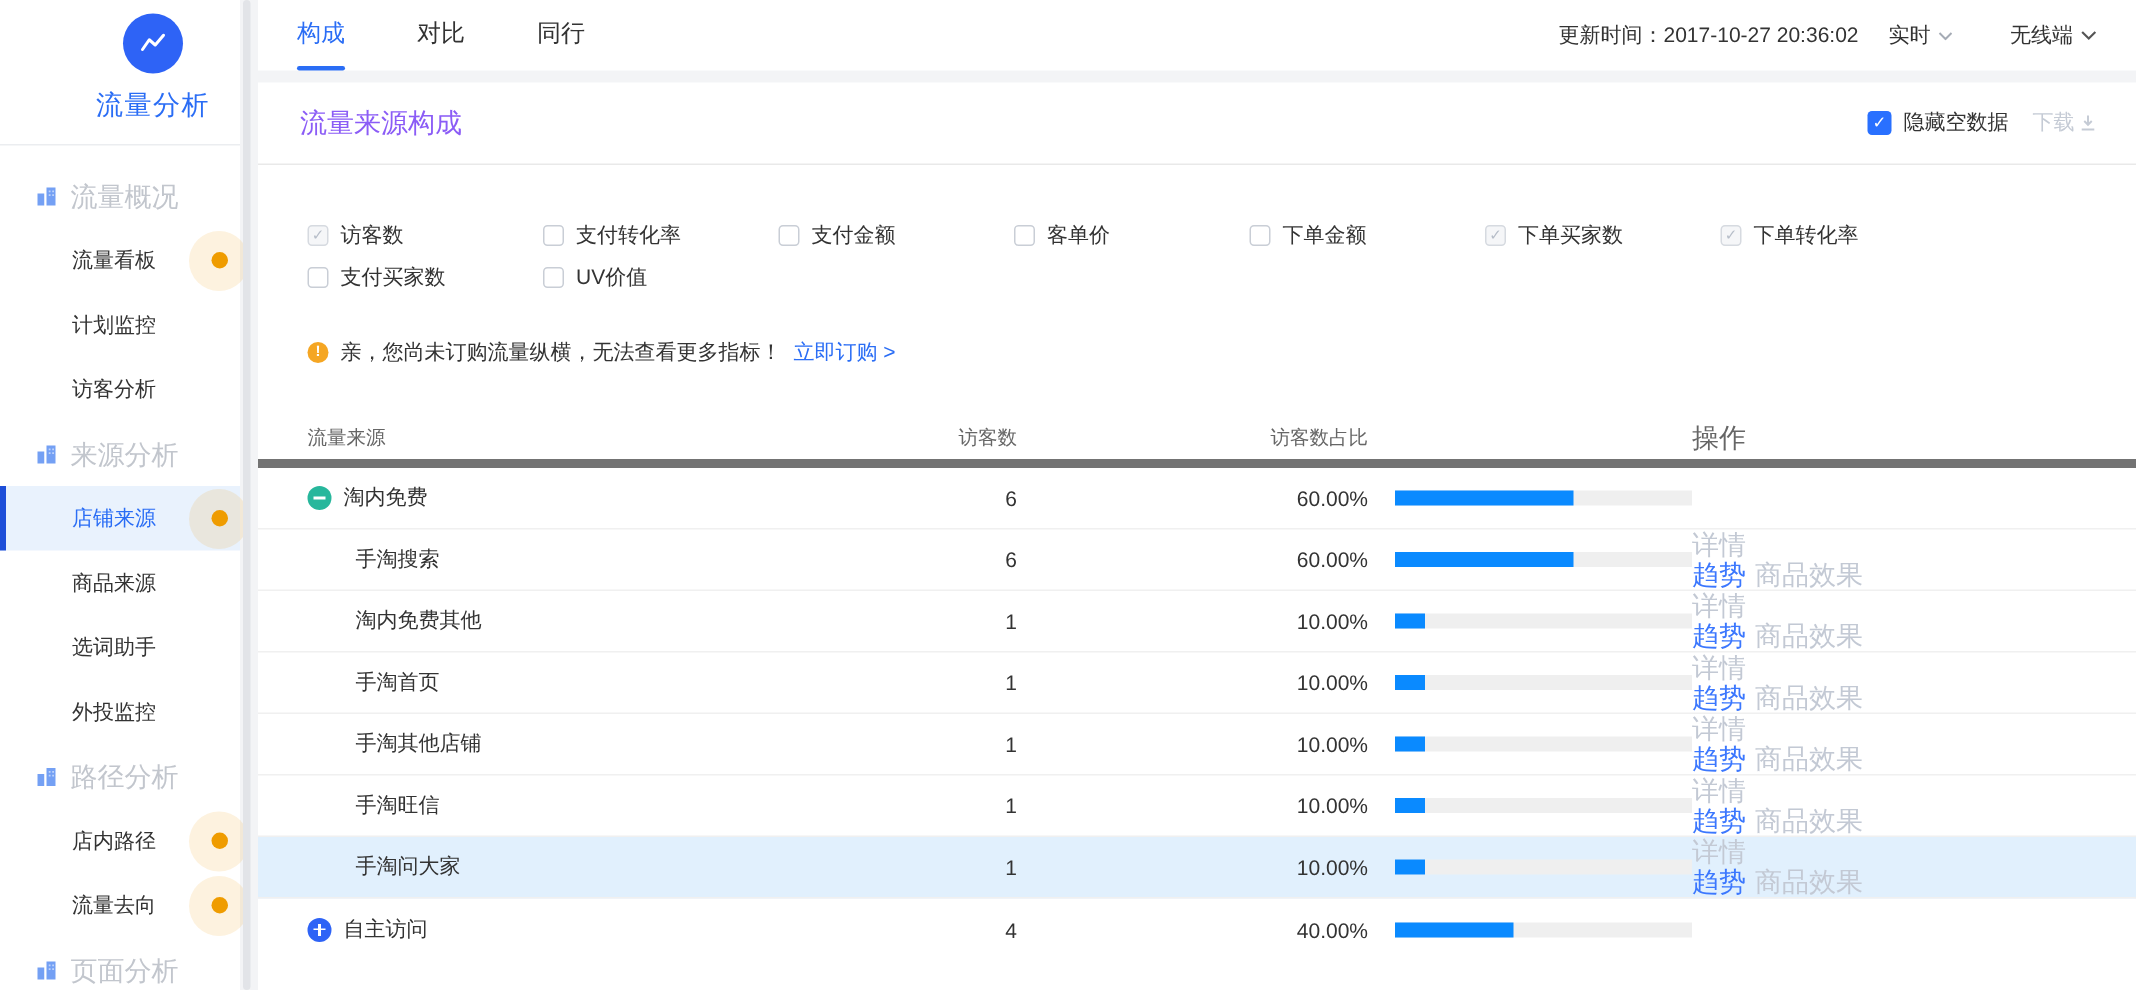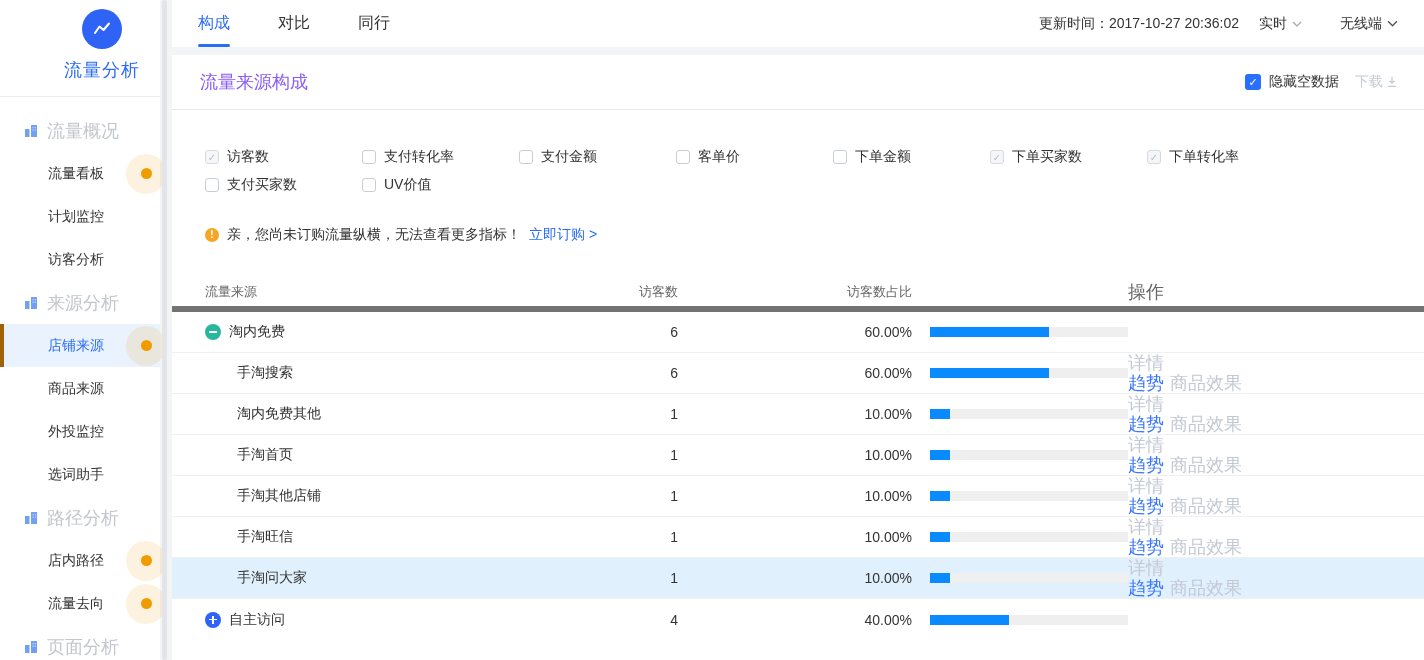--- a/index.html
+++ b/index.html
@@ -10,21 +10,21 @@
   
   .sidebar { position:absolute; left:0; top:0; width:160px; height:660px; background:#fff; z-index:2; }
   .side-logo { height:97px; border-bottom:1px solid #ebedf0; text-align:center; padding-top:9px;padding-left:44px; }
   .logo-circle { width:40px; height:40px; border-radius:50%; background:#2e63f6;
     margin:0 auto 9px; display:flex; align-items:center; justify-content:center; }
   .logo-text { font-size:18px; color:#2a6df5; letter-spacing:1px; }
   .menu { padding-top:12px; }
   .m-row { height:43px; display:flex; align-items:center; position:relative; cursor:pointer; }
   .m-section { padding-left:24px; gap:9px; font-size:18px; color:#c2c6cd; cursor:default; }
   .m-item { padding-left:48px; font-size:14px; color:#333; }
-  .m-item.selected { background:#e9f2fd; border-left:4px solid #a16207; padding-left:44px; color:#2a6df5; }
+  .m-item.selected { background:#e9f2fd; border-left:4px solid #1d4ed8; padding-left:44px; color:#2a6df5; }
   .badge-halo { position:absolute; right:-6px; top:50%; transform:translateY(-50%);
     width:40px; height:40px; border-radius:50%; background:rgba(243,157,9,0.13);
     display:flex; align-items:center; justify-content:center; }
   .badge-dot { width:11px; height:11px; border-radius:50%; background:#ef9c00; }
   .side-scrollbar { position:absolute; left:162px; top:0; width:5px; height:660px;
     background:#e2e4e8; border-radius:3px; z-index:3; }
 
   
   .main { position:absolute; left:172px; top:0; width:1252px; height:660px; }
   .topbar { height:47px; background:#fff; display:flex; align-items:center; }
@@ -125,24 +125,24 @@
     <div class="m-row m-item selected">
       <span>店铺来源</span>
       <span class="badge-halo">
           <span class="badge-dot"></span>
         </span>
     </div>
     <div class="m-row m-item">
       <span>商品来源</span>
     </div>
     <div class="m-row m-item">
+      <span>选词助手</span>
+    </div>
+    <div class="m-row m-item">
       <span>外投监控</span>
-    </div>
-    <div class="m-row m-item">
-      <span>选词助手</span>
     </div>
     <div class="m-row m-section">
       <svg width="14" height="14" viewBox="0 0 14 14">
           <path fill="#74a0f4" d="M1 13V5h4.5v8H1zm6 0V1h6v12H7z"></path>
           <path fill="#bfd4fa" d="M8.5 3h1.2v1.2H8.5zM10.8 3H12v1.2h-1.2zM8.5 5.5h1.2v1.2H8.5zM10.8 5.5H12v1.2h-1.2z"></path>
         </svg>
       <span>路径分析</span>
     </div>
     <div class="m-row m-item">
       <span>店内路径</span>

